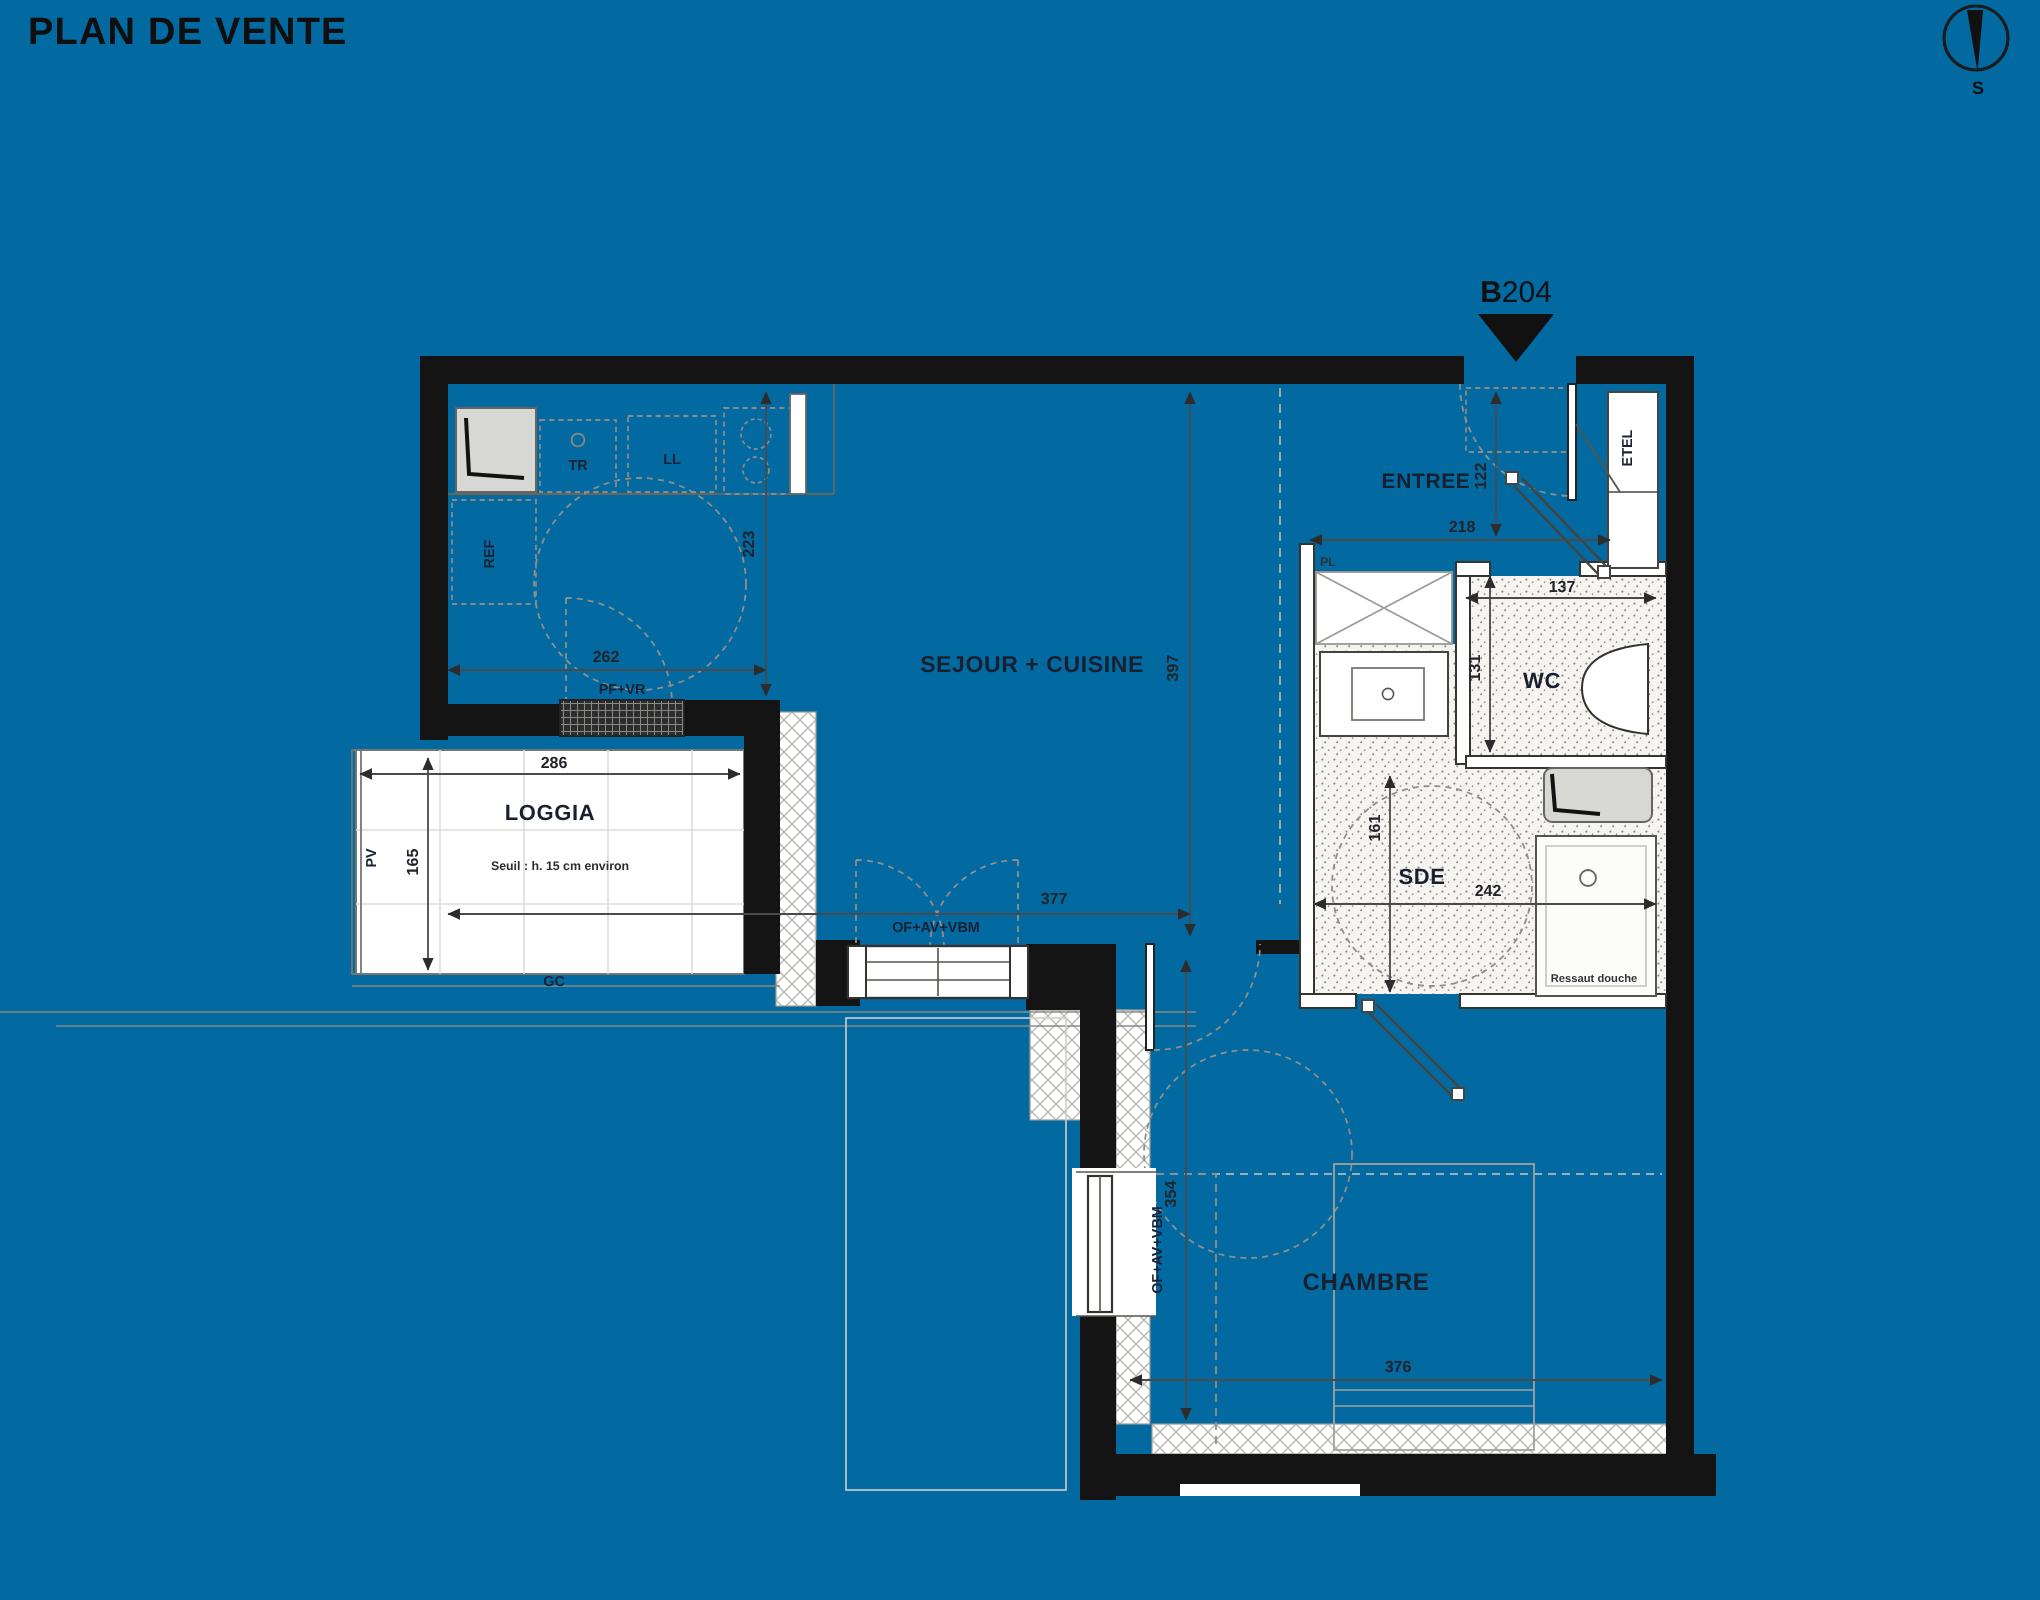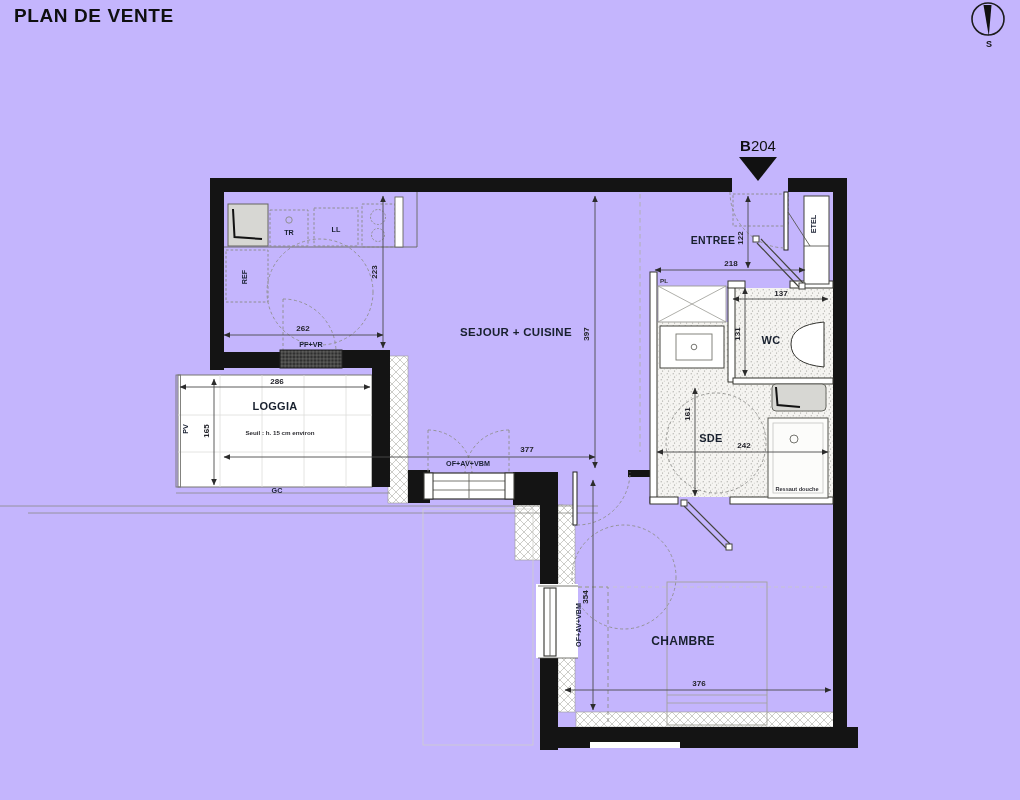--- a/index.html
+++ b/index.html
@@ -1,16 +1,16 @@
 <!DOCTYPE html>
 <html><head>
 <meta charset="utf-8">
 <style>
   html,body{margin:0;padding:0;background:#ffffff}
-  #stage{position:relative;width:1020px;height:800px;background:#c4b5fd;overflow:hidden}
+  #stage{position:relative;width:1020px;height:800px;background:#0369a1;overflow:hidden}
   svg{display:block}
   svg text{font-family:"Liberation Sans","DejaVu Sans",sans-serif}
   .t-title{font-size:19px;font-weight:700;fill:#0f0f0f;letter-spacing:.6px}
   .unit-t{font-size:15px;fill:#101010}
   .room{font-weight:700;fill:#18202e;letter-spacing:.3px}
   .r12{font-size:12px}.r115{font-size:11.5px}.r11{font-size:11px}.r105{font-size:10.5px}
   .lab{font-size:7.2px;font-weight:700;fill:#1a2133}
   .lab6{font-size:6.2px;font-weight:700;fill:#2e2e33}
   .tiny{font-size:5.6px;font-weight:700;fill:#33333a}
   .dimt{font-size:8px;font-weight:700;fill:#23232a}

